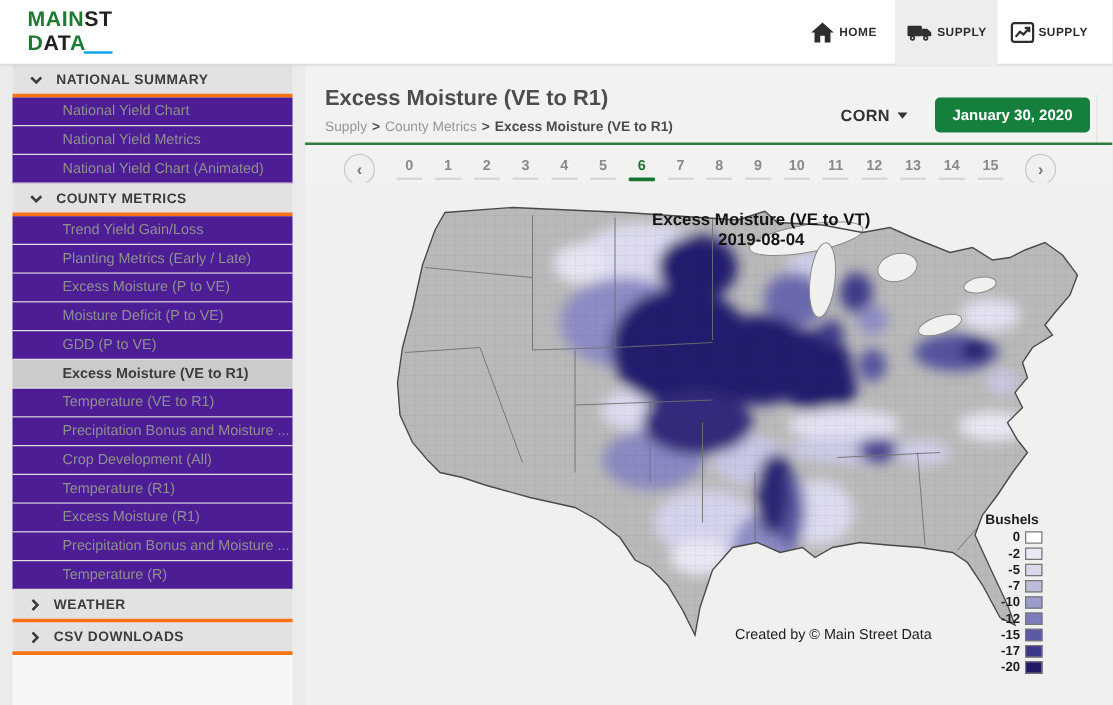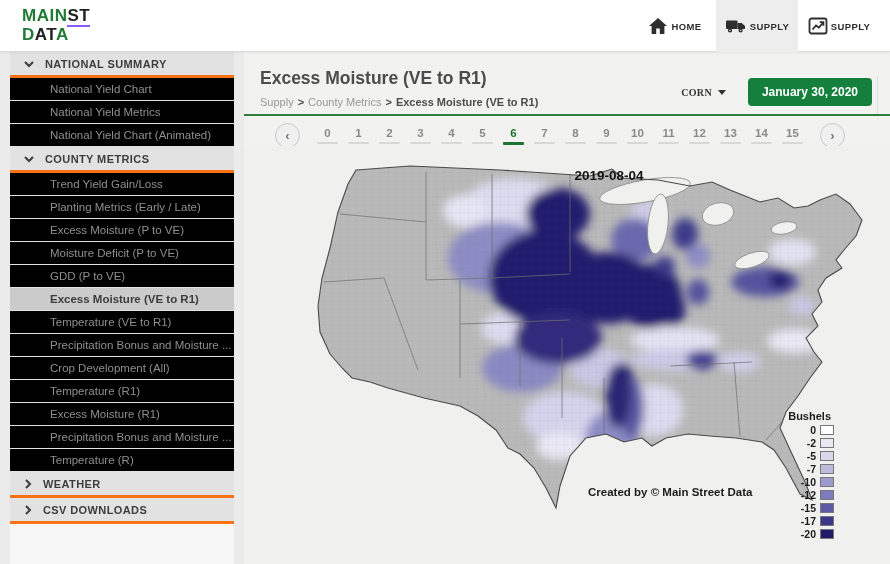--- a/index.html
+++ b/index.html
@@ -6,50 +6,50 @@
   html,body { width:890px; height:564px; overflow:hidden;
     font-family:"Liberation Sans", sans-serif; background:#ebebeb; position:relative; }
 
   
   .header { position:absolute; top:0; left:0; right:0; height:52px; background:#fff;
     border-bottom:1px solid #dcdcdc; box-shadow:0 1px 2px rgba(0,0,0,.06); z-index:5; }
   .logo { position:absolute; left:22px; top:6px; font-weight:800; font-size:17px;
     line-height:19px; letter-spacing:.5px; cursor:pointer; }
   .logo .grn { color:#1e7b33; }
   .logo .blk { color:#21211f; }
-  .logo .st-underline { border-bottom:2px solid #8b5cf6; padding-bottom:0; }
+  .logo .st-underline { border-bottom:2px solid #0ea5e9; padding-bottom:16px; }
   .nav { position:absolute; right:10px; top:0; height:52px; display:flex; }
   .nav-item { width:82px; height:52px; display:flex; flex-direction:row; align-items:center;
     justify-content:center; gap:3px; cursor:pointer; color:#2e2e2e; }
   .nav-item.active { background:#ededed; }
   .nav-item svg { display:block; }
   .nav-label { font-size:9.5px; font-weight:700; letter-spacing:.4px; color:#2e2e2e; }
 
   
   .sidebar { position:absolute; left:10px; top:52px; bottom:0; width:224px; background:#f6f6f6; z-index:2; }
   .sec-head { height:26px; display:flex; align-items:center; gap:11px; padding-left:14px;
     background:#e2e2e2; border-bottom:3px solid #f97316; cursor:pointer;
     font-size:11px; font-weight:800; letter-spacing:.4px; color:#3c3c3c; }
   .sec-items .item { height:23px; display:flex; align-items:center; padding-left:40px;
-    background:#000000; border-bottom:1px solid #e1e1e1; cursor:pointer;
+    background:#4c1d95; border-bottom:1px solid #e1e1e1; cursor:pointer;
     font-size:11.5px; color:#8f8f8f; white-space:nowrap; overflow:hidden; }
   .sec-items .item.selected { background:#cbcbcb; color:#3c3c3c; font-weight:700; }
   .chev svg { display:block; }
 
   
   .content { position:absolute; left:244px; top:52px; right:0; bottom:0; background:#f2f2f1; }
   .page-head { position:absolute; left:16px; top:16px; }
   .page-title { font-size:17.5px; font-weight:700; color:#4c4c4c; }
   .breadcrumb { margin-top:7px; font-size:11px; color:#979797; }
   .breadcrumb .lnk { color:#979797; cursor:pointer; }
   .breadcrumb .sep { color:#4c4c4c; font-weight:700; margin:0 4px; }
   .breadcrumb .cur { color:#4c4c4c; font-weight:700; }
   .controls { position:absolute; right:18px; top:26px; display:flex; align-items:center; gap:22px; }
-  .commodity { display:flex; align-items:center; gap:6px; font-size:10px; font-weight:800;
-    color:#333; cursor:pointer; letter-spacing:.3px;font-family:Liberation Serif, serif; }
+  .commodity { display:flex; align-items:center; gap:6px; font-size:13px; font-weight:800;
+    color:#333; cursor:pointer; letter-spacing:.3px; }
   .caret-down { width:0; height:0; border-left:4px solid transparent; border-right:4px solid transparent;
     border-top:5px solid #333; }
   .date-btn { background:#15803d; color:#fff; font-size:12px; font-weight:700;
     padding:7px 14px; border-radius:4px; border:none; cursor:pointer;
     font-family:"Liberation Sans", sans-serif; }
   .divider-v { position:absolute; right:12px; top:24px; width:1px; height:38px; background:#dfdfdf; }
   .green-rule { position:absolute; left:0; right:0; top:62px; height:2px; background:#2e7d3b; }
 
   
   .pagination { position:absolute; left:0; right:14px; top:71px; display:flex;
@@ -68,21 +68,21 @@
   .map-area { position:absolute; left:0; right:0; top:94px; bottom:0; background:#f0f0ef; }
   .map-svg { position:absolute; left:16px; top:10px; }
   .map-title { position:absolute; left:0; right:0; top:22px; text-align:center; padding-left:84px;
     font-size:13.5px; font-weight:700; color:#141414; line-height:16px; }
   .map-legend { position:absolute; right:56px; top:264px; }
   .lg-title { font-size:11px; font-weight:700; color:#1c1c1c; text-align:right; padding-right:3px;
     margin-bottom:2px; }
   .lg-row { display:flex; align-items:center; justify-content:flex-end; gap:4px; margin-bottom:1px; }
   .lg-label { font-size:10.5px; font-weight:700; color:#1c1c1c; }
   .lg-swatch { width:14px; height:10px; border:1px solid #777; }
-  .map-attribution { position:absolute; left:344px; top:340px; font-size:11.5px; font-weight:700; color:#1c1c1c; }
+  .map-attribution { position:absolute; left:344px; top:356px; font-size:11.5px; font-weight:400; color:#1c1c1c; }
 </style>
 </head>
 <body>
 
 <div class="header">
   <div class="logo">
     <div><span class="grn">MAIN</span><span class="blk st-underline">ST</span></div>
     <div><span class="grn">D</span><span class="blk">AT</span><span class="grn">A</span></div>
   </div>
   <div class="nav">
@@ -415,20 +415,21 @@
         <path d="M344,222 L344,278"></path>
         <path d="M410,210 L492,206"></path>
         <path d="M474,206 L480,280"></path>
         <path d="M506,284 L522,266"></path>
       </g>
 
       <use href="#uspath" fill="none" stroke="#4a4a4a" stroke-width="1.1"></use>
     </svg>
 
     <div class="map-title">
+      <div>Excess Moisture (VE to VT)</div>
       <div>2019-08-04</div>
     </div>
 
     <div class="map-legend">
       <div class="lg-title">Bushels</div>
       <div>
 
           <div class="lg-row">
             <span class="lg-label">0</span>
             <span class="lg-swatch" style="background: rgb(255, 255, 255);"></span>

